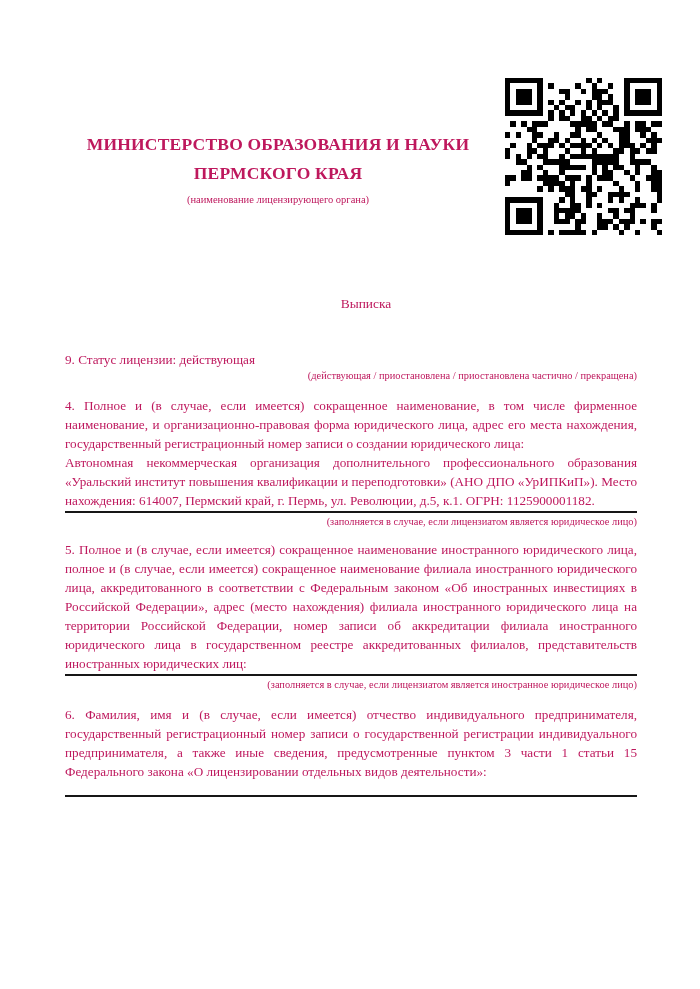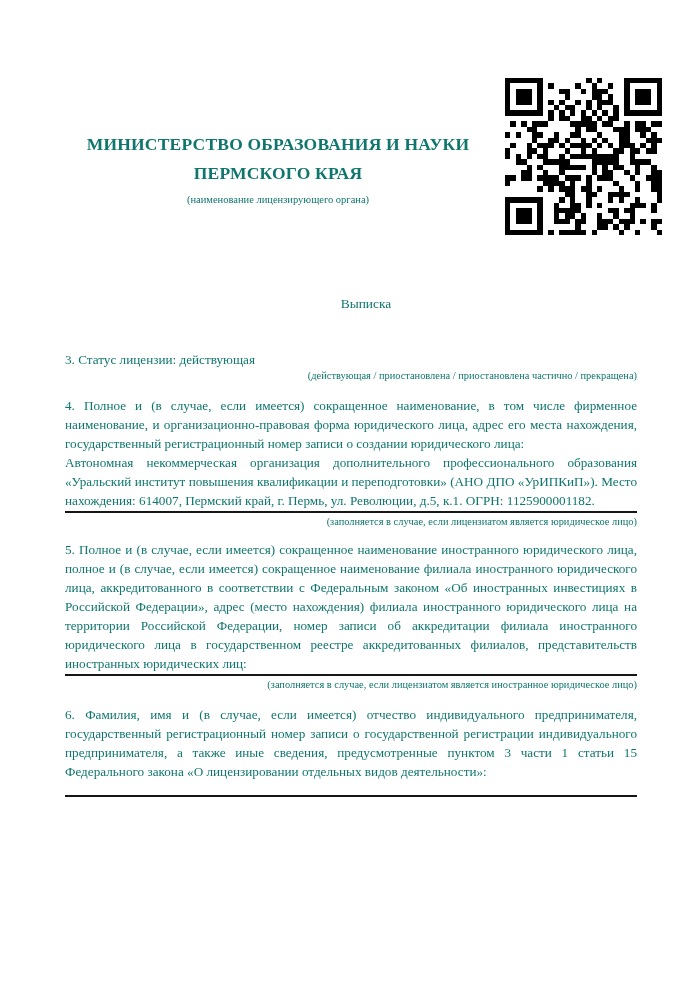--- a/index.html
+++ b/index.html
@@ -2,21 +2,21 @@
 <html lang="ru"><head>
 <meta charset="utf-8">
 <style>
   html, body { margin: 0; padding: 0; background: #ffffff; }
   .page {
     position: relative;
     width: 700px;
     height: 826px;
     margin: 0 auto;
     background: #ffffff;
-    color: #0f766e;
+    color: #be185d;
     font-family: "Liberation Serif", "DejaVu Serif", serif;
     font-size: 13.2px;
     overflow: hidden;
   }
   .content { margin-left: 65px; margin-right: 63px; }
 
   
   .qr {
     position: absolute;
     top: 78px;
@@ -502,21 +502,21 @@
       <div class="h1">МИНИСТЕРСТВО ОБРАЗОВАНИЯ И НАУКИ</div>
       <div class="h1">ПЕРМСКОГО КРАЯ</div>
       <div class="hcap">(наименование лицензирующего органа)</div>
     </div>
 
     <div class="doctitle">
       <div>Выписка</div>
     </div>
 
     <div class="mt-item1">
-      <div class="item-line">3. Статус лицензии: действующая</div>
+      <div class="item-line">9. Статус лицензии: действующая</div>
       <div class="note">(действующая / приостановлена / приостановлена частично / прекращена)</div>
     </div>
 
 
 
     <div class="mt-item4">
       <div class="para">4. Полное и (в случае, если имеется) сокращенное наименование, в том числе фирменное наименование, и организационно-правовая форма юридического лица, адрес его места нахождения, государственный регистрационный номер записи о создании юридического лица:</div>
       <div class="para">Автономная некоммерческая организация дополнительного профессионального образования «Уральский институт повышения квалификации и переподготовки» (АНО ДПО «УрИПКиП»). Место нахождения: 614007, Пермский край, г. Пермь, ул. Революции, д.5, к.1. ОГРН: 1125900001182.</div>
       <hr class="rule">
       <div class="note">(заполняется в случае, если лицензиатом является юридическое лицо)</div>

